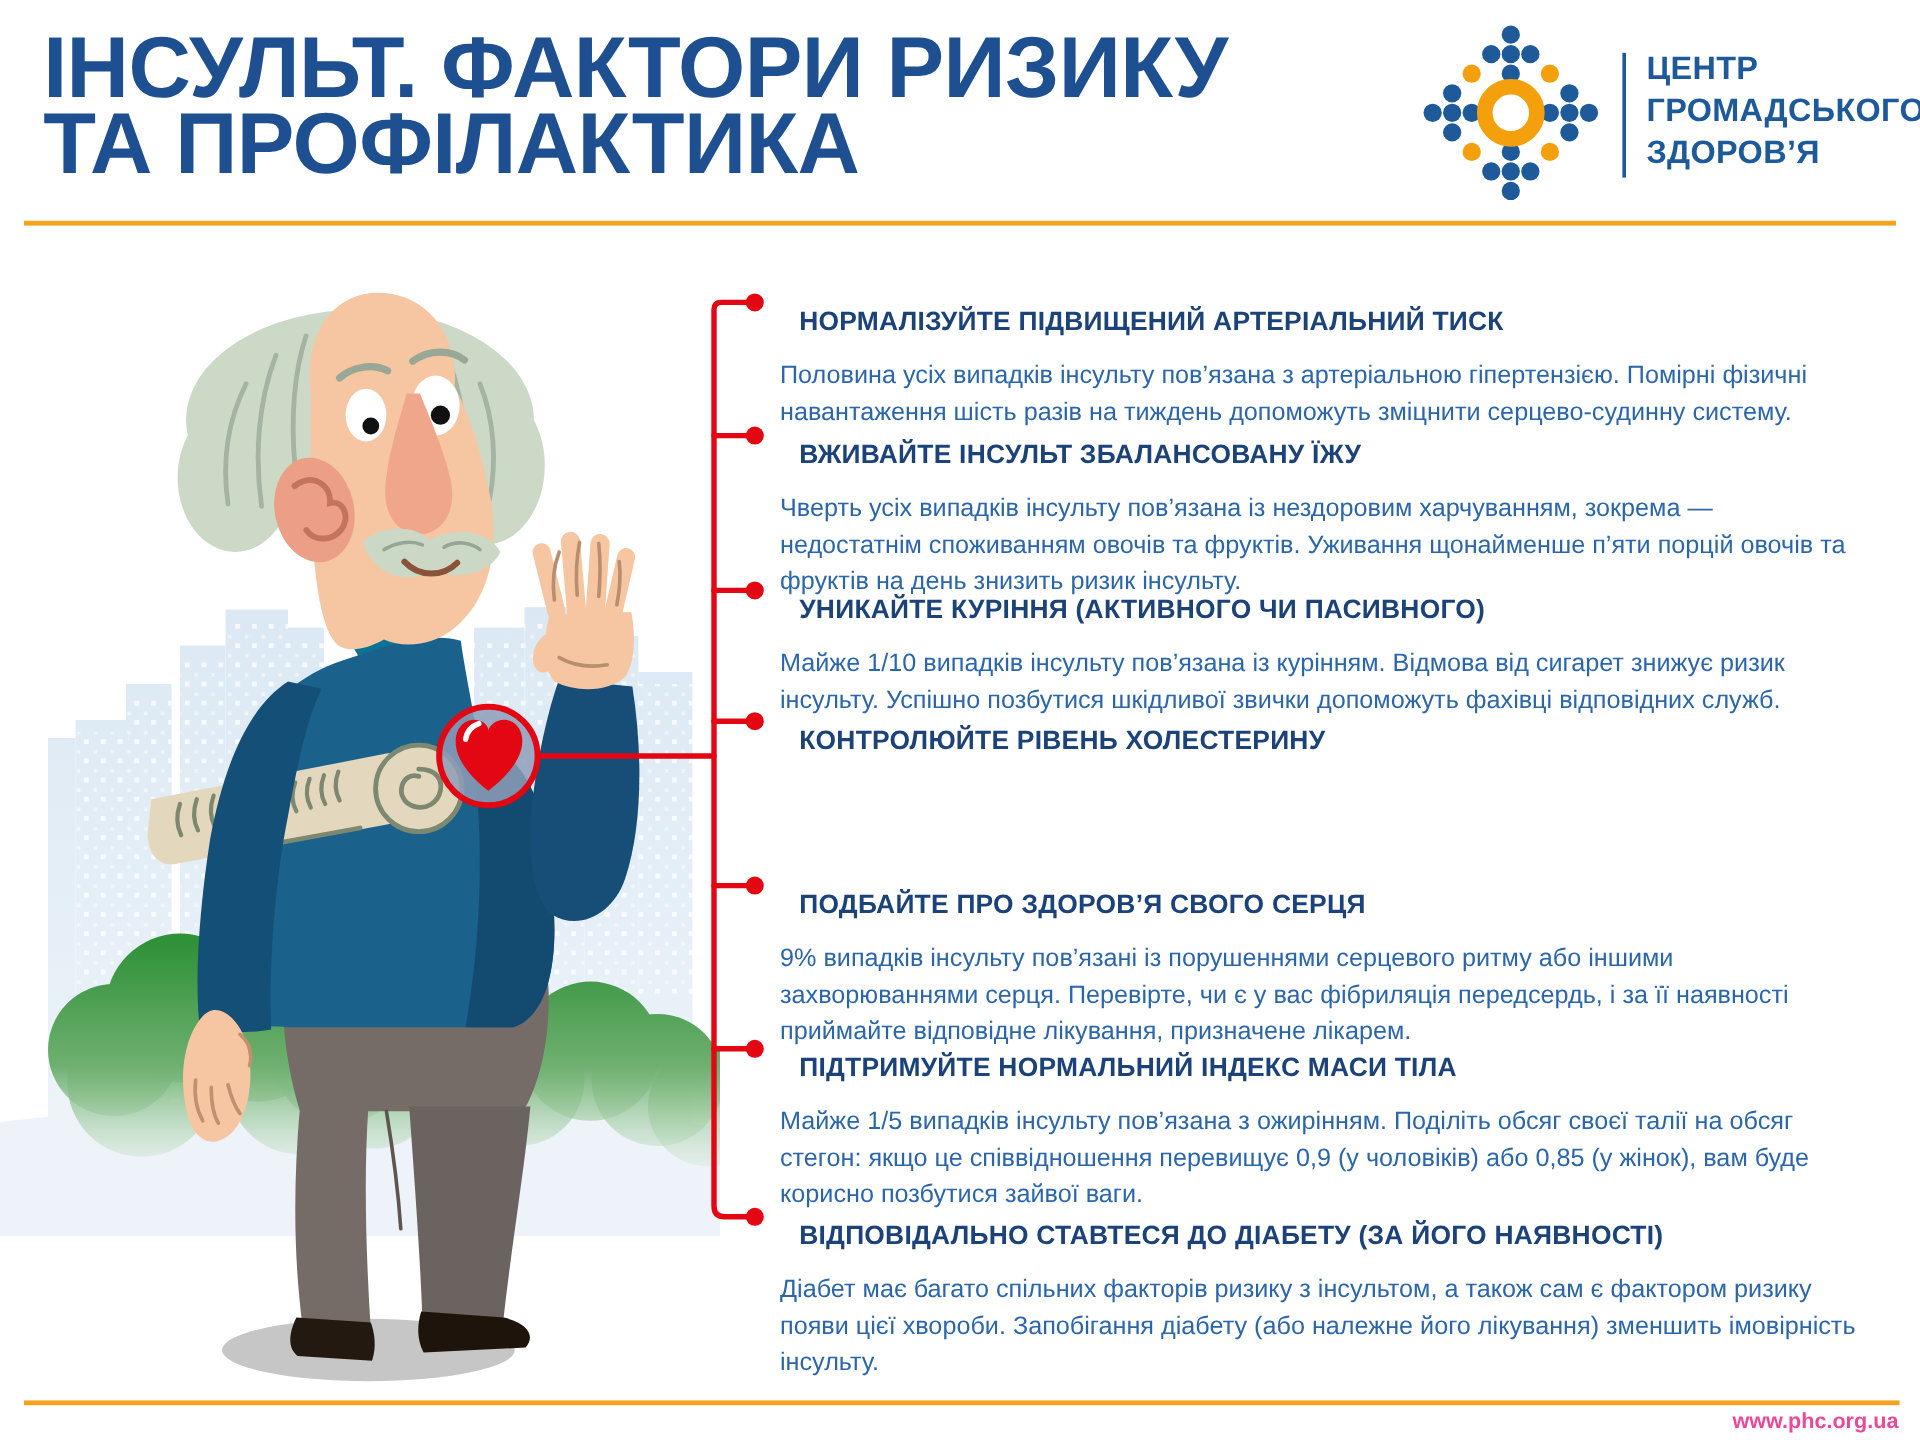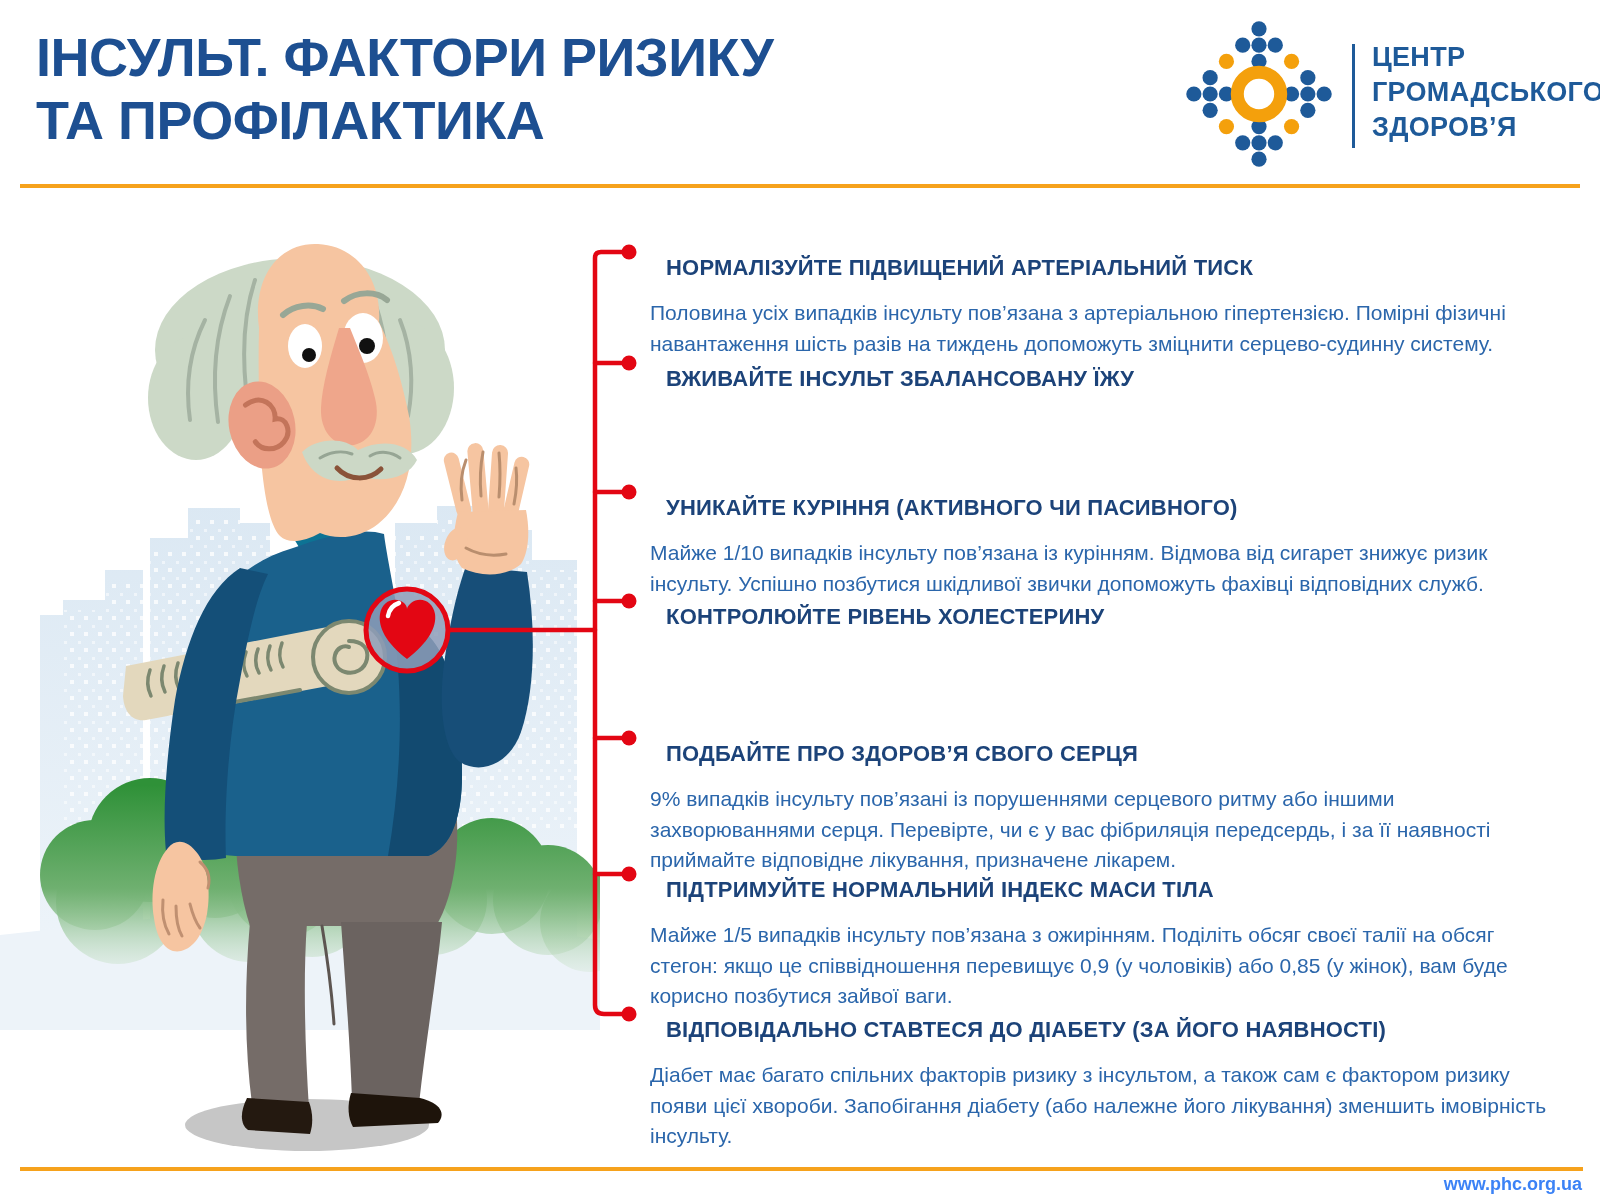--- a/index.html
+++ b/index.html
@@ -1,35 +1,35 @@
 <!DOCTYPE html>
 <html><head>
 <meta charset="utf-8">
 <style>
   html,body{margin:0;padding:0;background:#fff;}
   .page{position:relative;width:1600px;height:1200px;background:#ffffff;overflow:hidden;
         font-family:"Liberation Sans",sans-serif;}
   
   .title{position:absolute;left:36px;top:26px;color:#1d4f91;font-weight:700;
-         font-size:54px;line-height:63px;letter-spacing:-.5px;}
+         font-size:72px;line-height:63px;letter-spacing:-.5px;}
   .rule-top{position:absolute;left:20px;top:184px;width:1560px;height:4px;background:#f6a21c;}
   .logo-mark{position:absolute;left:1183px;top:18px;width:152px;height:152px;}
   .logo-sep{position:absolute;left:1352px;top:44px;width:3px;height:104px;background:#1e5a99;}
   .logo-text{position:absolute;left:1372px;top:40px;color:#1e5a99;font-weight:700;
              font-size:27px;line-height:35px;letter-spacing:.3px;}
   
   .man{position:absolute;left:0;top:200px;width:600px;height:1000px;z-index:1;}
   .overlay{position:absolute;left:0;top:0;width:1600px;height:1200px;z-index:5;pointer-events:none;}
   
   .item{position:absolute;left:650px;width:900px;z-index:4;}
   .item h2{margin:16px;font-size:22px;line-height:28px;font-weight:700;color:#1c4379;letter-spacing:.2px;}
   .item p{margin:2px 0 0;font-size:21px;line-height:30.5px;font-weight:400;color:#2b66ab;}
   
   .rule-bottom{position:absolute;left:20px;top:1167px;width:1563px;height:4px;background:#f6a21c;}
-  .site-url{position:absolute;right:18px;top:1174px;color:#3b82f6;font-weight:700;font-size:18px;
+  .site-url{position:absolute;right:18px;top:1174px;color:#ec4899;font-weight:700;font-size:18px;
             text-decoration:none;}
 </style>
 </head>
 <body>
 
 <div class="page">
 
   <div class="title">
     <div>ІНСУЛЬТ. ФАКТОРИ РИЗИКУ</div>
     <div>ТА ПРОФІЛАКТИКА</div>
@@ -281,20 +281,21 @@
       <path d="M388,616 C389,610 393,605 399,603" stroke="#ffffff" stroke-width="4.5" fill="none" stroke-linecap="round"></path>
     </g>
   </svg>
 
   <section class="item" style="top:238px">
     <h2>НОРМАЛІЗУЙТЕ ПІДВИЩЕНИЙ АРТЕРІАЛЬНИЙ ТИСК</h2>
     <p>Половина усіх випадків інсульту пов’язана з артеріальною гіпертензією. Помірні фізичні навантаження шість разів на тиждень допоможуть зміцнити серцево-судинну систему.</p>
   </section>
   <section class="item" style="top:349px">
     <h2>ВЖИВАЙТЕ ІНСУЛЬТ ЗБАЛАНСОВАНУ ЇЖУ</h2>
+    <p>Чверть усіх випадків інсульту пов’язана із нездоровим харчуванням, зокрема — недостатнім споживанням овочів та фруктів. Уживання щонайменше п’яти порцій овочів та фруктів на день знизить ризик інсульту.</p>
   </section>
   <section class="item" style="top:478px">
     <h2>УНИКАЙТЕ КУРІННЯ (АКТИВНОГО ЧИ ПАСИВНОГО)</h2>
     <p>Майже 1/10 випадків інсульту пов’язана із курінням. Відмова від сигарет знижує ризик інсульту. Успішно позбутися шкідливої звички допоможуть фахівці відповідних служб.</p>
   </section>
   <section class="item" style="top:587px">
     <h2>КОНТРОЛЮЙТЕ РІВЕНЬ ХОЛЕСТЕРИНУ</h2>
   </section>
   <section class="item" style="top:724px">
     <h2>ПОДБАЙТЕ ПРО ЗДОРОВ’Я СВОГО СЕРЦЯ</h2>

